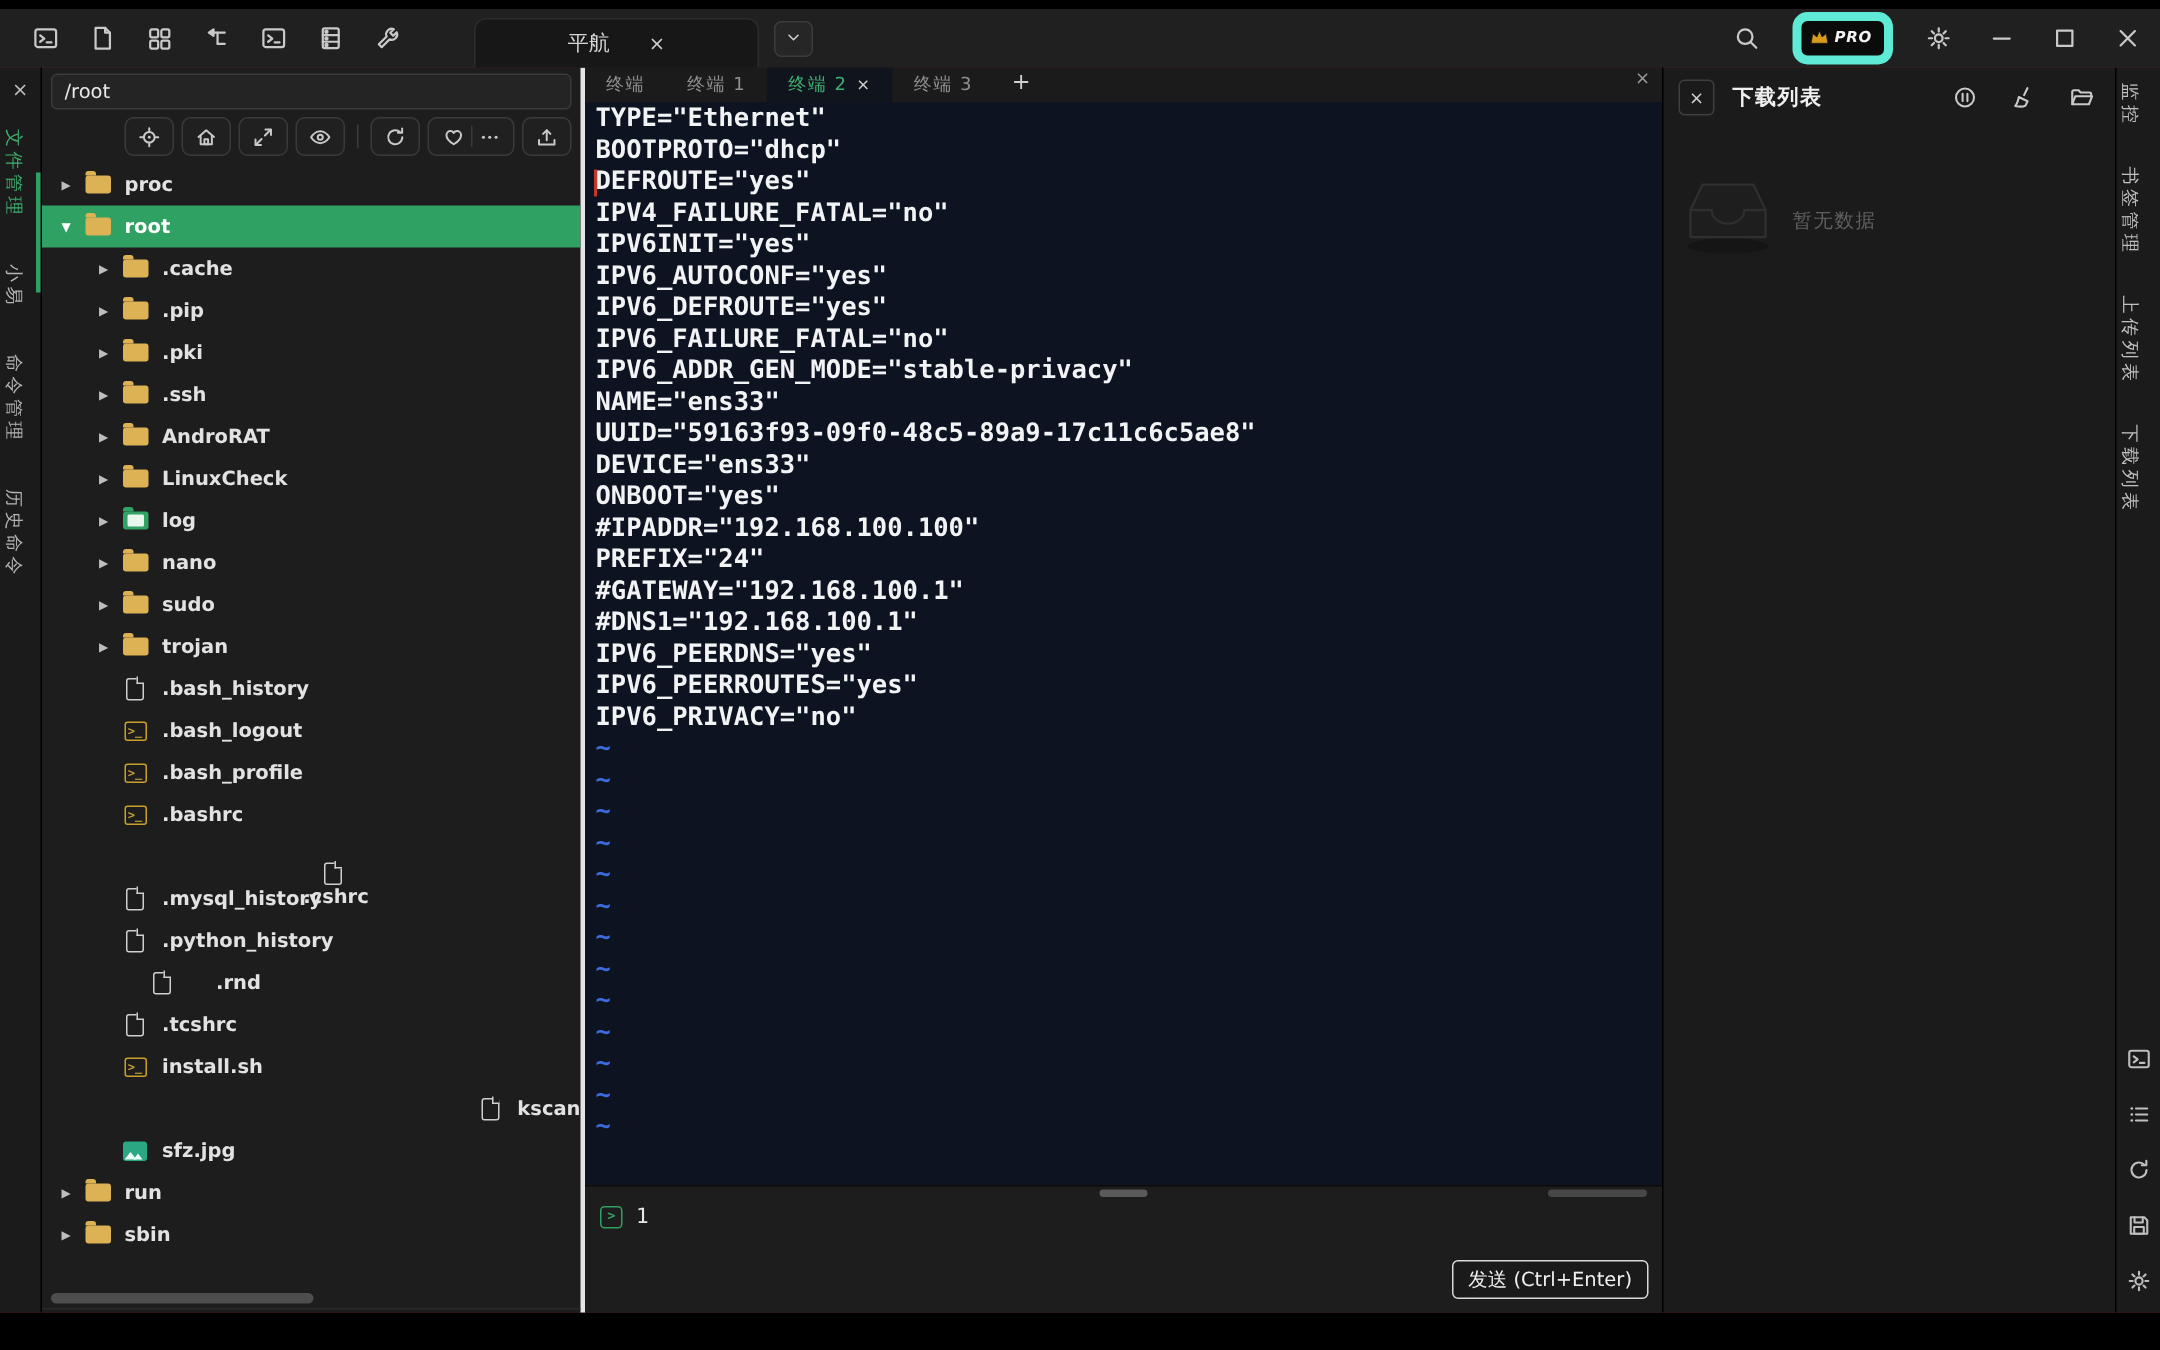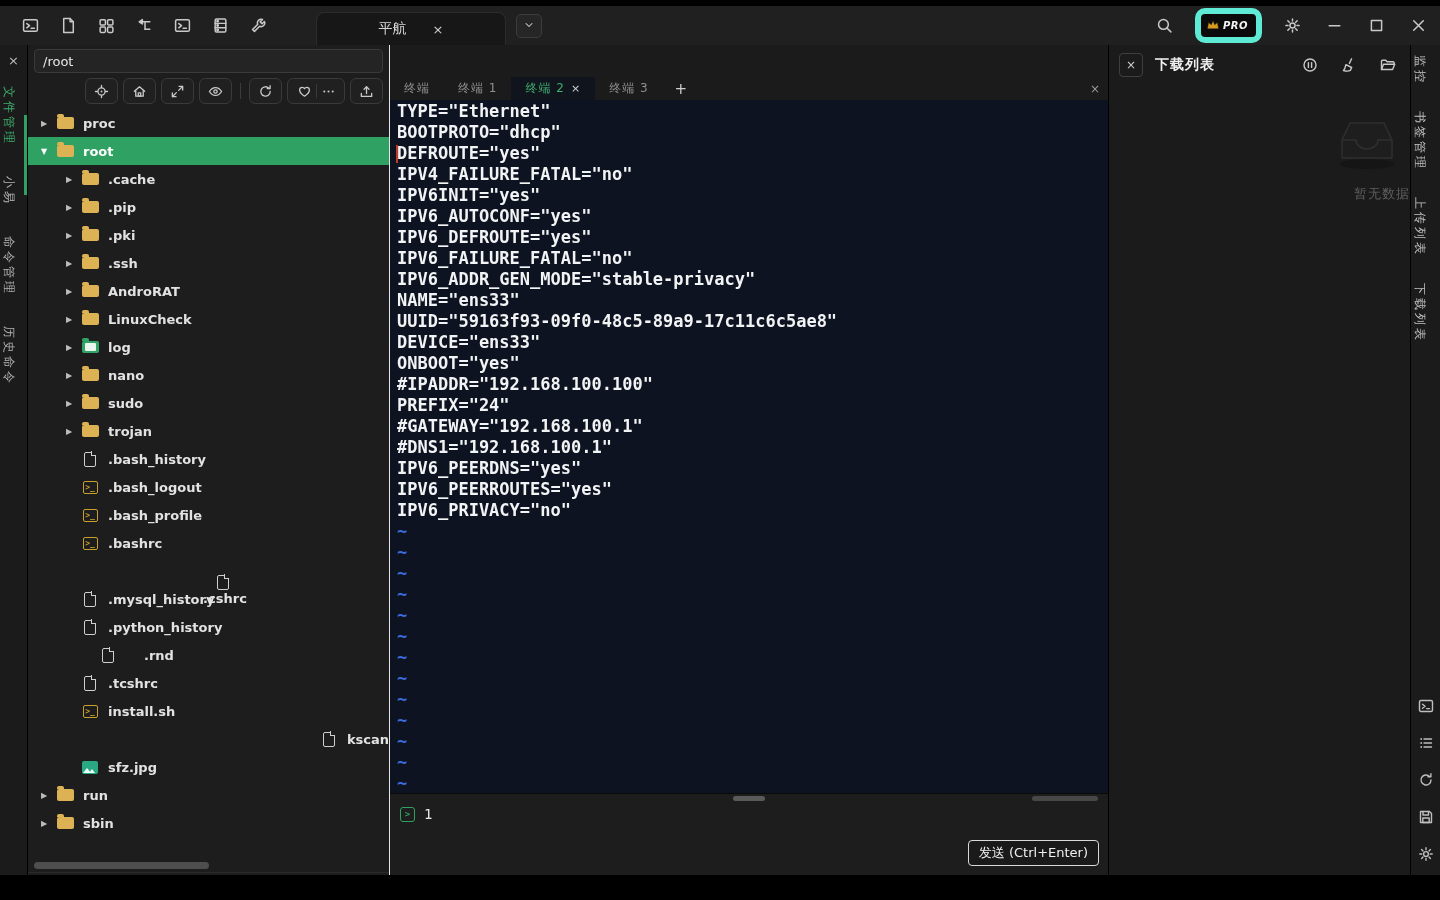--- a/index.html
+++ b/index.html
@@ -33,21 +33,21 @@
                 border-right:1px solid #000; position:relative; }
   .strip-x { color:#bdbdbd; font-size:13px; margin-top:8px; cursor:pointer; }
   .vtab { writing-mode:vertical-rl; text-orientation:sideways; font-size:12px; letter-spacing:3px;
           color:#b3b3b3; cursor:pointer; }
   .vtab.active { color:#3fae6e; }
   .left-strip .vtab { margin-top:26px; }
   .left-strip .vtab:first-of-type { margin-top:18px; }
   .left-active-bar { position:absolute; right:0; top:70px; width:3px; height:80px; background:#2fa162; }
 
   
-  .file-panel { width:362px; background:#1d1d1d; border-right:1px solid #e5e5e5; display:flex; flex-direction:column; }
+  .file-panel { width:362px; background:#1d1d1d; border-right:3px solid #e5e5e5; display:flex; flex-direction:column; }
   .path-row { padding:4px 6px 2px 6px; }
   .path-input { width:100%; height:24px; background:#242424; border:1px solid #3a3a3a; border-radius:4px;
                 color:#e8e8e8; font-size:13px; padding:0 8px; outline:none;
                 font-family:"DejaVu Sans","Liberation Sans",sans-serif; }
   .ftoolbar { height:32px; display:flex; align-items:center; justify-content:flex-end; gap:5px; padding:0 6px; }
   .fbtn { height:26px; min-width:33px; border:1px solid #3a3a3a; border-radius:6px; display:flex;
           align-items:center; justify-content:center; color:#c9c9c9; cursor:pointer; background:#202020; }
   .fbtn svg { width:15px; height:15px; }
   .fbtn.combo { min-width:58px; gap:4px; }
   .fbtn .mini-sep { width:1px; height:14px; background:#3a3a3a; }
@@ -78,21 +78,21 @@
                       border-right:4px solid transparent; border-bottom:5px solid #eafff5; }
   .icon-img::after { content:''; position:absolute; bottom:1px; left:7px; border-left:3px solid transparent;
                      border-right:3px solid transparent; border-bottom:4px solid #eafff5; }
   .hscroll { height:9px; margin:2px 4px; border-radius:4px; position:relative; }
   .hscroll .thumb { position:absolute; left:2px; top:1px; width:175px; height:7px; background:#4e4e4e;
                     border-radius:4px; cursor:pointer; }
   .fp-footer { flex:1; border-top:1px solid #2a2a2a; }
 
   
   .terminal-panel { width:718px; display:flex; flex-direction:column; background:#1b1b1b; }
-  .term-tabbar { height:23px; display:flex; align-items:center; background:#1b1b1b; position:relative;margin-top:32px; }
+  .term-tabbar { height:23px; display:flex; align-items:flex-start; background:#1b1b1b; position:relative; }
   .term-tab { padding:0 14px; height:23px; display:flex; align-items:center; gap:6px; font-size:12px;
               color:#8f8f8f; cursor:pointer; letter-spacing:1px; }
   .term-tab.active { color:#3fae6e; background:#10141d; }
   .term-tab .tclose { color:#d0d0d0; font-size:11px; }
   .term-add { color:#cfcfcf; font-size:15px; padding:0 12px; cursor:pointer; }
   .term-close-all { position:absolute; right:8px; color:#9a9a9a; font-size:12px; cursor:pointer; }
   .term-content { height:722px; background:#0d1320; padding:1px 0 0 7px; position:relative;
                   font-family:"DejaVu Sans Mono","Liberation Mono",monospace; font-size:17px; font-weight:bold;
                   line-height:21px; color:#f2f3f5; overflow:hidden; }
   .term-line { height:21px; white-space:pre; }
@@ -114,21 +114,21 @@
               font-family:"DejaVu Sans","Liberation Sans",sans-serif; }
 
   
   .download-panel { width:302px; background:#1b1b1b; border-left:1px solid #000; position:relative; }
   .dl-header { height:40px; display:flex; align-items:center; padding:0 10px; gap:12px; }
   .dl-x { width:24px; height:24px; border:1px solid #3f3f3f; border-radius:4px; color:#cfcfcf; font-size:12px;
           display:flex; align-items:center; justify-content:center; cursor:pointer; }
   .dl-title { color:#f0f0f0; font-size:14px; font-weight:600; letter-spacing:1px; }
   .dl-actions { margin-left:auto; display:flex; align-items:center; gap:15px; color:#cfcfcf; }
   .dl-actions .tb-btn svg { width:16px; height:16px; }
-  .dl-empty { position:absolute; top:62px; left:0; right:0; display:flex; flex-direction:column; align-items:flex-end; }
+  .dl-empty { position:absolute; top:62px; left:0; right:0; display:flex; flex-direction:row; align-items:center;font-family:Liberation Mono, monospace; }
   .dl-empty-text { margin-top:8px; color:#5f5f5f; font-size:13px; letter-spacing:1px; }
 
   
   .right-strip { width:30px; background:#1b1b1b; border-left:1px solid #000; display:flex; flex-direction:column;
                  align-items:center; }
   .right-strip .vtab { margin-top:22px; color:#c0c0c0; }
   .right-strip .vtab:first-of-type { margin-top:10px; }
   .rs-icons { margin-top:auto; margin-bottom:12px; display:flex; flex-direction:column; gap:19px; align-items:center; }
   .rs-icons .tb-btn { width:18px; height:18px; color:#bfbfbf; }
   .rs-icons .tb-btn svg { width:16px; height:16px; }

